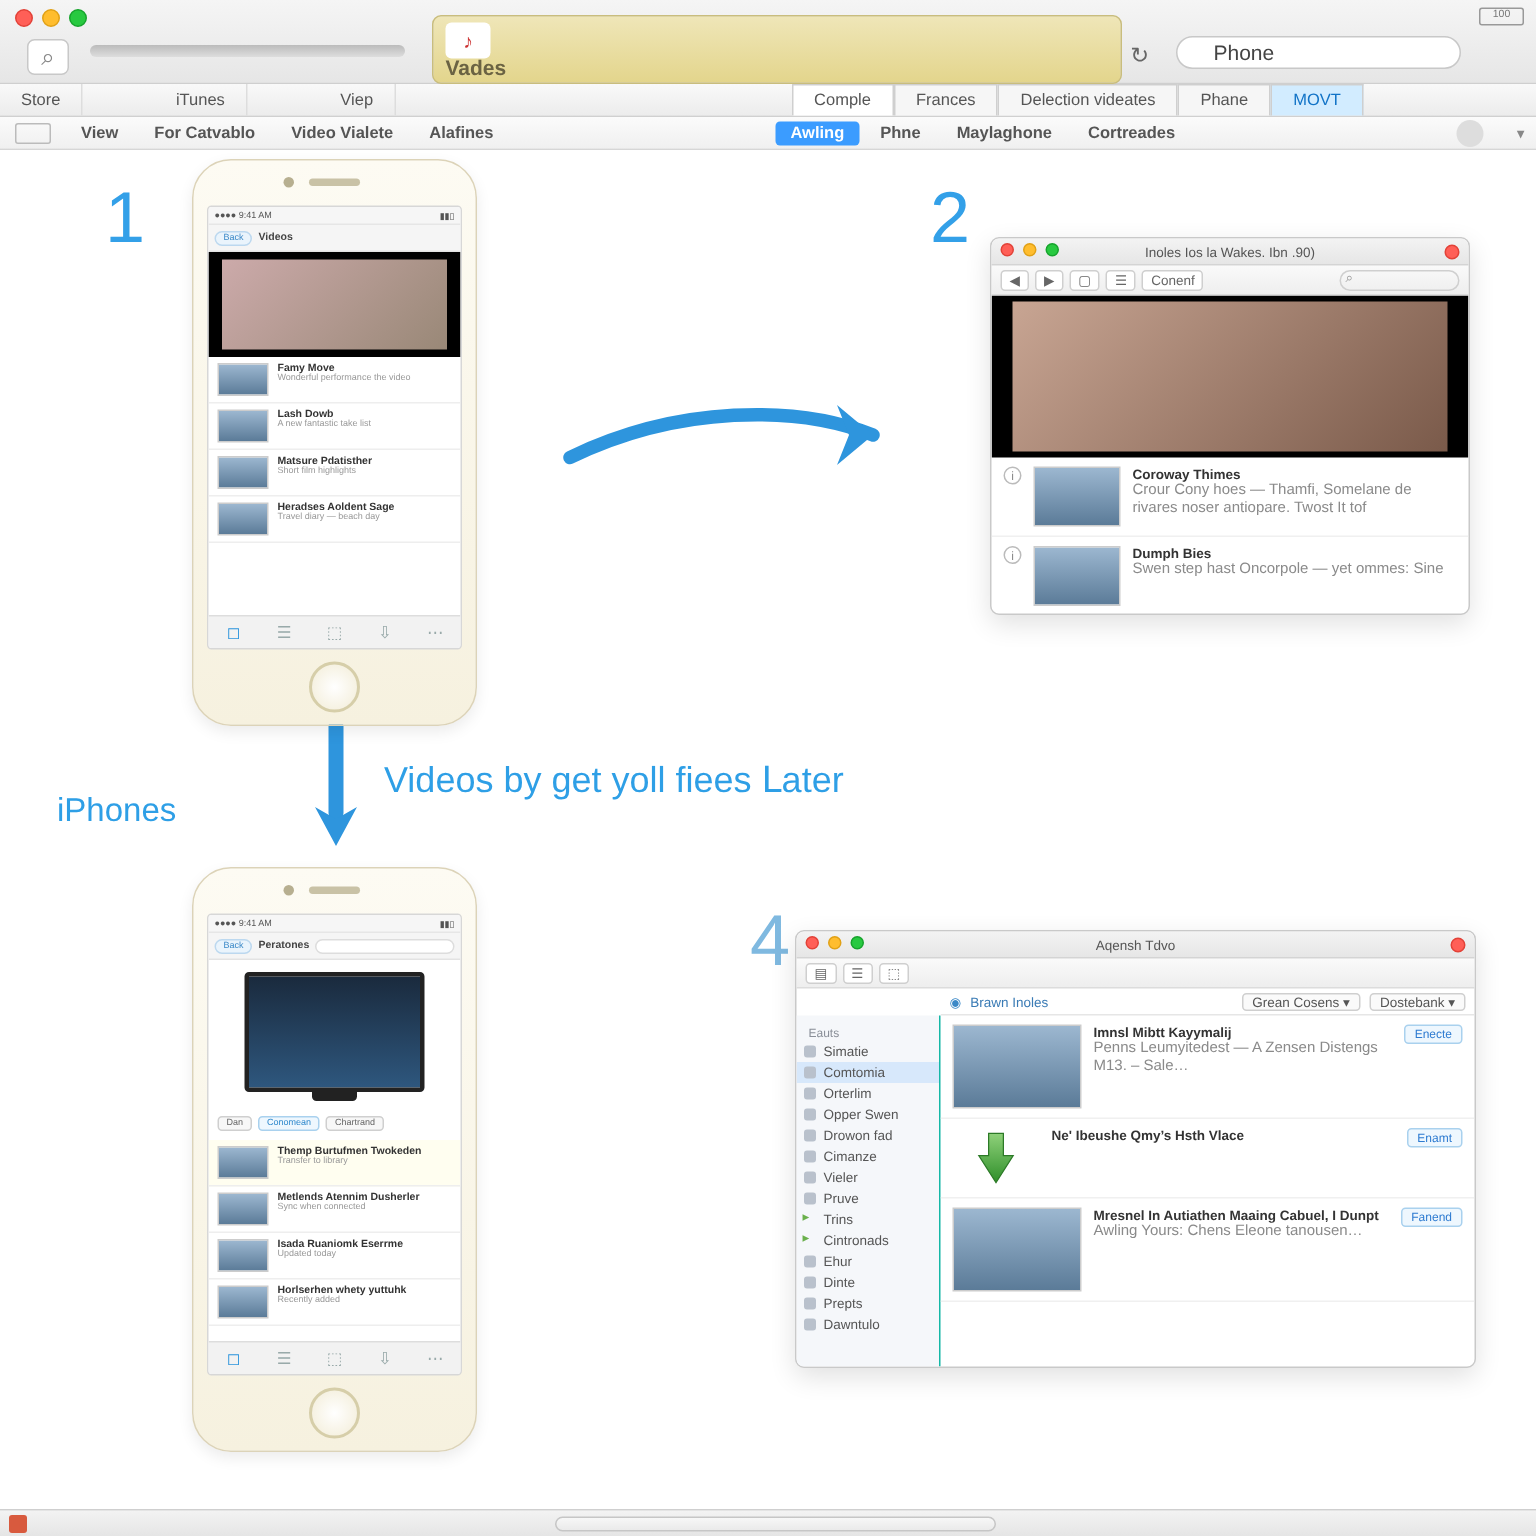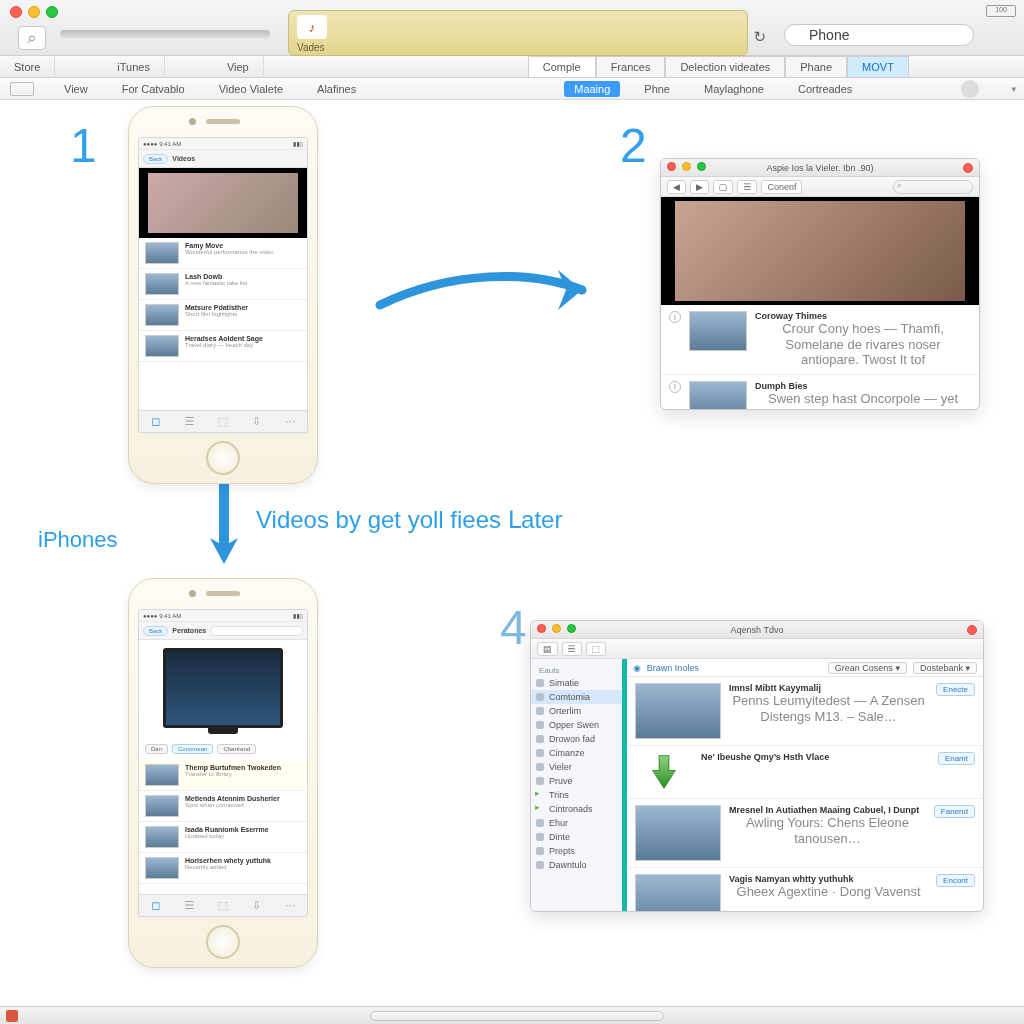--- a/index.html
+++ b/index.html
@@ -12,37 +12,37 @@
 .tl-red   { background:#ff5f57; border:1px solid #e24238; }
 .tl-yel   { background:#ffbd2e; border:1px solid #e1a116; }
 .tl-grn   { background:#28c940; border:1px solid #17a42d; }
 
 .search-l { position:absolute; left:18px; top:26px; width:28px; height:24px; border:1px solid #c8c8c8; border-radius:5px; background:#fff; display:flex; align-items:center; justify-content:center; color:#888;}
 .scrub    { position:absolute; left:60px; top:30px; width:210px; height:8px; border-radius:4px; background:linear-gradient(#bbb,#ddd); }
 
 .lcd { position:absolute; left:288px; top:10px; width:460px; height:46px; border-radius:6px;
        background:linear-gradient(#efe6b8,#e3d58c); border:1px solid #c9bd7d; }
 .lcd .badge { position:absolute; left:8px; top:4px; width:30px; height:24px; background:#fff; border-radius:4px; display:flex; align-items:center; justify-content:center; font-size:13px; color:#c33; }
-.lcd .lbl  { position:absolute; left:8px; bottom:2px; font-size:10px; color:#6b6343; }
+.lcd .lbl  { position:absolute; left:8px; bottom:2px; font-size:14px; color:#6b6343;font-weight:bold; }
 .apple-logo { position:absolute; left:50%; top:50%; transform:translate(-50%,-55%); font-size:28px; color:#111; }
 
 .clock { position:absolute; right:258px; top:28px; color:#666; font-size:15px; }
 .search-r { position:absolute; right:50px; top:24px; width:190px; height:22px; border:1px solid #c8c8c8; border-radius:11px; background:#fff; padding:0 10px 0 24px; font-size:14px; color:#444;}
 .minibat { position:absolute; right:8px; top:5px; width:30px; height:12px; border:1px solid #999; border-radius:2px; font-size:7px; text-align:center; color:#777;}
 
 
 .tabs1 { height:22px; background:linear-gradient(#f9f9f9,#ececec); border-bottom:1px solid #d0d0d0; display:flex; align-items:stretch; font-size:11px; color:#555;gap:48px; }
 .tabs1 .t { padding:0 14px; display:flex; align-items:center; border-right:1px solid #ddd; cursor:default;}
 .tabs1 .sp { flex:0 0 160px; }
 .tabs1 .grp { display:flex; margin-left:8px;}
 .tabs1 .grp .t { border:1px solid #cfcfcf; border-bottom:none; background:#f6f6f6;}
 .tabs1 .grp .t.active { background:#fff; }
 .tabs1 .grp .t.hl { background:#d2ecff; color:#1173c7; }
 
-.tabs2 { height:22px; background:linear-gradient(#fbfbfb,#f0f0f0); border-bottom:1px solid #d6d6d6; display:flex; align-items:center; font-size:11px; color:#555; padding-left:10px; gap:14px;}
+.tabs2 { height:22px; background:linear-gradient(#fbfbfb,#f0f0f0); border-bottom:1px solid #d6d6d6; display:flex; align-items:center; font-size:11px; color:#555; padding-left:10px; gap:4px;font-weight:bold;}
 .tabs2 .chip { padding:2px 10px; border-radius:3px; }
 .tabs2 .chip.blue { background:#3b9cff; color:#fff; }
 .tabs2 .mini { width:24px; height:14px; border:1px solid #bbb; border-radius:2px; margin-right:6px;}
 .tabs2 .avatar { margin-left:auto; margin-right:18px; width:18px; height:18px; border-radius:50%; background:#ddd; }
 .tabs2 .caret { font-size:9px; color:#888; margin-right:8px;}
 
 
 .canvas { position:absolute; left:0; top:100px; right:0; bottom:18px; background:#fff; }
 
 .stepnum { position:absolute; font-size:48px; font-weight:300; color:#33a0e8; }
@@ -86,36 +86,36 @@
 .macwin{position:absolute;border:1px solid #c9c9c9;border-radius:6px;background:#fff;box-shadow:0 6px 18px rgba(0,0,0,.12);overflow:hidden;display:flex;flex-direction:column;}
 .mw-titlebar{height:18px;background:linear-gradient(#f3f3f3,#e6e6e6);border-bottom:1px solid #d4d4d4;position:relative;font-size:9px;color:#555;display:flex;align-items:center;justify-content:center;}
 .mw-titlebar .traffic{top:3px;left:6px;}
 .mw-titlebar .traffic span{width:9px;height:9px;}
 .mw-titlebar .qred{position:absolute;right:6px;top:4px;width:10px;height:10px;border-radius:50%;background:#ff5f57;border:1px solid #e24238;}
 .mw-toolbar{height:20px;background:linear-gradient(#fafafa,#eee);border-bottom:1px solid #dcdcdc;display:flex;align-items:center;gap:4px;padding:0 6px;font-size:9px;color:#666;}
 .mw-toolbar .btn{border:1px solid #cfcfcf;border-radius:3px;background:#fff;padding:0 5px;height:14px;display:flex;align-items:center;}
 .mw-toolbar .srch{margin-left:auto;width:80px;height:14px;border:1px solid #cfcfcf;border-radius:8px;padding-left:14px;position:relative;}
 .mw-toolbar .srch:before{content:"⌕";position:absolute;left:3px;top:-1px;color:#999;}
 .mw-body{flex:1;display:flex;min-height:0;}
-.mw-side{width:96px;background:#f5f7fa;border-right:5px solid #14b8a6;padding:4px 0;font-size:9px;color:#555;overflow:hidden;}
+.mw-side{width:96px;background:#f5f7fa;border-right:1px solid #14b8a6;padding:4px 0;font-size:9px;color:#555;overflow:hidden;margin-top:18px;}
 .mw-side .hd{font-size:8px;color:#8a8f98;padding:3px 8px 1px;text-transform:none;}
 .mw-side .it{padding:2px 8px 2px 18px;position:relative;white-space:nowrap;overflow:hidden;text-overflow:ellipsis;}
 .mw-side .it:before{content:"";position:absolute;left:5px;top:3px;width:8px;height:8px;border-radius:2px;background:#b9c1cc;}
 .mw-side .it.sel{background:#d7e8fb;}
 .mw-side .play:before{content:"▸";background:none;color:#6ab04c;left:4px;top:0;}
 .mw-main{flex:1;overflow:hidden;}
 .mw-pathbar{height:18px;border-bottom:1px solid #e6e6e6;display:flex;align-items:center;padding:0 6px;font-size:9px;color:#3a7bb5;gap:6px;}
 .mw-pathbar .pill2{border:1px solid #cfcfcf;border-radius:3px;padding:0 6px;color:#555;background:#fafafa;}
 .mw-pathbar .sel{margin-left:auto;}
 .row{display:flex;gap:8px;padding:6px 8px;border-bottom:1px solid #f0f0f0;align-items:flex-start;}
 .row .th{width:58px;height:40px;background:linear-gradient(#9cb7d0,#5b7b98);border:1px solid #ccc;flex:none;}
 .row .th.big{width:86px;height:56px;}
 .row .meta{flex:1;font-size:9px;}
 .row .meta .t1{font-weight:700;color:#333;}
-.row .meta .t2{font-size:13px;color:#8a8a8a;line-height:1.2;text-align:center;}
+.row .meta .t2{font-size:10px;color:#8a8a8a;line-height:1.2;}
 .row .badge-dl{font-size:8px;color:#2e7bd1;border:1px solid #a9d1ee;border-radius:3px;padding:1px 6px;align-self:flex-start;background:#eef7fe;}
 .row .info{width:12px;height:12px;border:1px solid #bbb;border-radius:50%;font-size:8px;color:#888;display:flex;align-items:center;justify-content:center;flex:none;}
 .dl-arrow{position:relative;width:58px;height:40px;display:flex;align-items:center;justify-content:center;}
 .dl-arrow svg{width:34px;height:36px;}
 
 
 .statusbar-btm{position:absolute;left:0;right:0;bottom:0;height:18px;background:linear-gradient(#f3f3f3,#e5e5e5);border-top:1px solid #cfcfcf;}
 .statusbar-btm .sq{position:absolute;left:6px;top:3px;width:12px;height:12px;background:#d85a3e;border-radius:2px;}
 .statusbar-btm .well{position:absolute;left:370px;right:360px;top:4px;height:10px;border:1px solid #c6c6c6;border-radius:5px;background:linear-gradient(#f7f7f7,#eaeaea);}
 </style>
@@ -157,21 +157,21 @@
   </div>
 </div>
 
 <div class="tabs2">
   <div class="mini"></div>
   <div class="chip">View</div>
   <div class="chip">For Catvablo</div>
   <div class="chip">Video Vialete</div>
   <div class="chip">Alafines</div>
   <div style="width:170px"></div>
-  <div class="chip blue">Maaing</div>
+  <div class="chip blue">Awling</div>
   <div class="chip">Phne</div>
   <div class="chip">Maylaghone</div>
   <div class="chip">Cortreades</div>
   <div class="avatar"></div>
   <div class="caret">▾</div>
 </div>
 
 <div class="canvas">
 
   <div class="stepnum" style="left:70px;top:18px">1</div>
@@ -251,21 +251,21 @@
     <div class="home"></div>
   </div>
 
   <div class="macwin" style="left:660px;top:58px;width:320px;height:252px">
     <div class="mw-titlebar">
       <div class="traffic">
           <span class="tl-red"></span>
           <span class="tl-yel"></span>
           <span class="tl-grn"></span>
         </div>
-      <span>Aspie Ios la Vieler. Ibn .90)</span>
+      <span>Inoles Ios la Wakes. Ibn .90)</span>
       <span class="qred"></span>
     </div>
     <div class="mw-toolbar">
       <div class="btn">◀</div>
       <div class="btn">▶</div>
       <div class="btn">▢</div>
       <div class="btn">☰</div>
       <div class="btn">Conenf</div>
       <div class="srch"></div>
     </div>
@@ -424,28 +424,20 @@
             <div class="badge-dl">Enamt</div>
           </div>
         <div class="row">
             <div class="th big"></div>
             <div class="meta">
               <div class="t1">Mresnel In Autiathen Maaing Cabuel, I Dunpt</div>
               <div class="t2">Awling Yours: Chens Eleone tanousen…</div>
             </div>
             <div class="badge-dl">Fanend</div>
           </div>
-        <div class="row">
-            <div class="th big"></div>
-            <div class="meta">
-              <div class="t1">Vagis Namyan whtty yuthuhk</div>
-              <div class="t2">Gheex Agextine · Dong Vavenst</div>
-            </div>
-            <div class="badge-dl">Encont</div>
-          </div>
       </div>
     </div>
   </div>
 
 </div>
 
 <div class="statusbar-btm">
   <div class="sq"></div>
   <div class="well"></div>
 </div>

